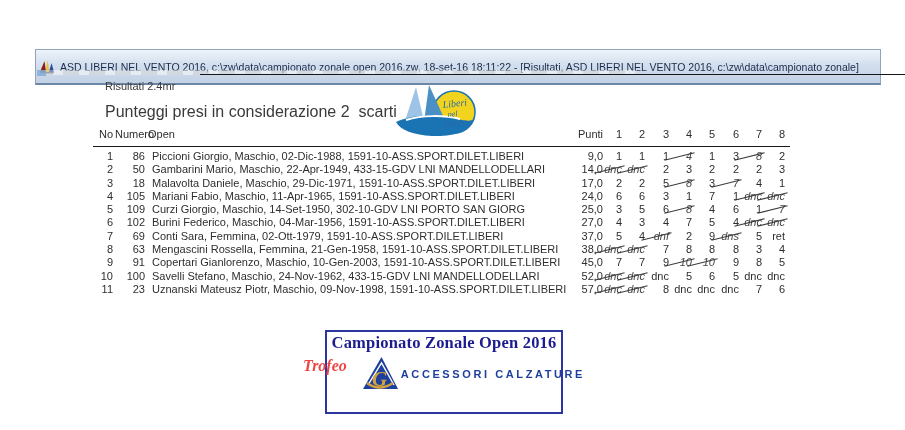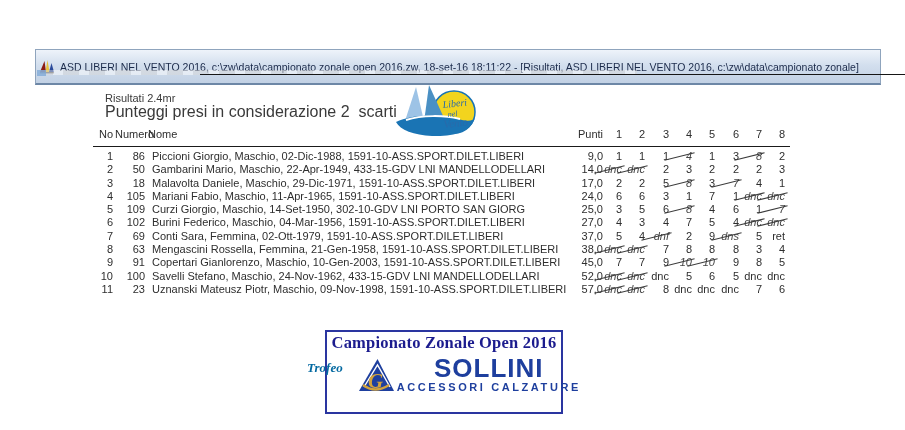--- a/index.html
+++ b/index.html
@@ -17,21 +17,21 @@
 
   
   .toolbar-ghost { position:absolute; left:37px; top:70px; width:600px; height:5px;
     background:repeating-linear-gradient(90deg,#d9d9d9 0 16px, #ffffff 16px 26px);
     opacity:.5; }
   .toolbar-chip { position:absolute; left:37px; top:70px; width:9px; height:6px;
     background:#7aa7d8; opacity:.75; }
   .topline { position:absolute; left:200px; top:74px; width:705px; height:1px; background:#161616; }
 
   
-  .rpt-title { position:absolute; left:105px; top:80px; font-size:11px; color:#3a3a3a;margin-top:12px; }
+  .rpt-title { position:absolute; left:105px; top:80px; font-size:11px; color:#3a3a3a; }
   .rpt-note  { position:absolute; left:105px; top:103px; font-size:16px; color:#3a3a3a; white-space:pre; }
   .clublogo  { position:absolute; left:392px; top:84px; width:86px; height:56px; }
 
   
   .table { position:absolute; left:95px; top:128px; width:714px; font-size:11px; color:#2e2e2e; }
   .thead { position:relative; height:14px; }
   .hline { height:1px; background:#1a1a1a; width:697px; margin:4px 0 3px -2px; }
   .trow  { position:relative; height:13.3px; }
   .cell  { position:absolute; top:0; line-height:13px; white-space:nowrap; }
   .c-no    { left:0;   width:18px; text-align:right; }
@@ -46,21 +46,21 @@
   .discard::after { content:""; position:absolute; left:-2px; right:-3px; top:46%;
     border-top:1.2px solid #3c3c3c; transform:rotate(-14deg); }
 
   
   .sponsor { position:absolute; left:325px; top:330px; width:238px; height:84px;
     background:#fff; border:2px solid #2a35a0; padding-top:1px; }
   .sp-title { text-align:center; font-family:"Liberation Serif", serif; font-weight:bold;
     font-size:16.5px; color:#1c1c8e; letter-spacing:0.2px; white-space:nowrap; }
   .sp-row { display:flex; align-items:center; justify-content:center; margin-top:3px; }
   .sp-trofeo { font-family:"Liberation Serif", serif; font-style:italic; font-weight:bold;
-    font-size:13px; color:#0369a1; margin:-14px 15px 0 0; }
+    font-size:16px; color:#ef4444; margin:-14px 15px 0 0; }
   .sp-tri { width:37px; height:34px; flex:0 0 auto; }
   .sp-stack { display:flex; flex-direction:column; align-items:center; margin-left:2px; }
   .sp-brand { font-size:26px; font-weight:bold; color:#1e3f9e; letter-spacing:1px;
     line-height:24px; }
   .sp-tag { font-size:11px; font-weight:bold; color:#1e3f9e; letter-spacing:2.6px;
     margin-top:1px; white-space:nowrap; }
 </style>
 </head>
 <body>
 
@@ -90,21 +90,21 @@
     <path d="M14,36 C30,31 52,31 68,35" stroke="#ffffff" stroke-width="2" fill="none"></path>
     <text x="51" y="24" font-family="Liberation Serif, serif" font-style="italic" font-size="10" fill="#2a6aaa" transform="rotate(-6 51 24)">Liberi</text>
     <text x="56" y="33" font-family="Liberation Serif, serif" font-style="italic" font-size="8" fill="#2a6aaa" transform="rotate(-6 56 33)">nel</text>
     <text x="52" y="44" font-family="Liberation Serif, serif" font-style="italic" font-size="11" fill="#2a6aaa" transform="rotate(-6 52 44)">Vento</text>
   </svg>
 
   <div class="table">
     <div class="thead">
       <span class="cell c-no">No</span>
       <span class="cell c-num">Numero</span>
-      <span class="cell c-nome h-nome">Nome</span>
+      <span class="cell c-nome h-nome">Open</span>
       <span class="cell c-punti">Punti</span>
       <span class="rc r0">1</span>
       <span class="rc r1">2</span>
       <span class="rc r2">3</span>
       <span class="rc r3">4</span>
       <span class="rc r4">5</span>
       <span class="rc r5">6</span>
       <span class="rc r6">7</span>
       <span class="rc r7">8</span>
     </div>
@@ -271,19 +271,18 @@
     <div class="sp-title">Campionato Zonale Open 2016</div>
     <div class="sp-row">
       <span class="sp-trofeo">Trofeo</span>
       <svg class="sp-tri" viewBox="0 0 37 34">
         <polygon points="1,33 19.5,1 36,33" fill="#1e3f9e"></polygon>
         <polyline points="6,29 19.5,7 32,29" fill="none" stroke="#ffffff" stroke-width="1.4"></polyline>
         <text x="10" y="30" font-family="Liberation Serif, serif" font-style="italic" font-weight="bold" font-size="21" fill="#d2a23c">G</text>
         <path d="M5,27 Q17,36 31,27" stroke="#d2a23c" stroke-width="2.4" fill="none"></path>
       </svg>
       <span class="sp-stack">
-        <span class="sp-brand">SOLLINI</span>
         <span class="sp-tag">ACCESSORI CALZATURE</span>
       </span>
     </div>
   </div>
 
 </div>
 
 </body></html>

